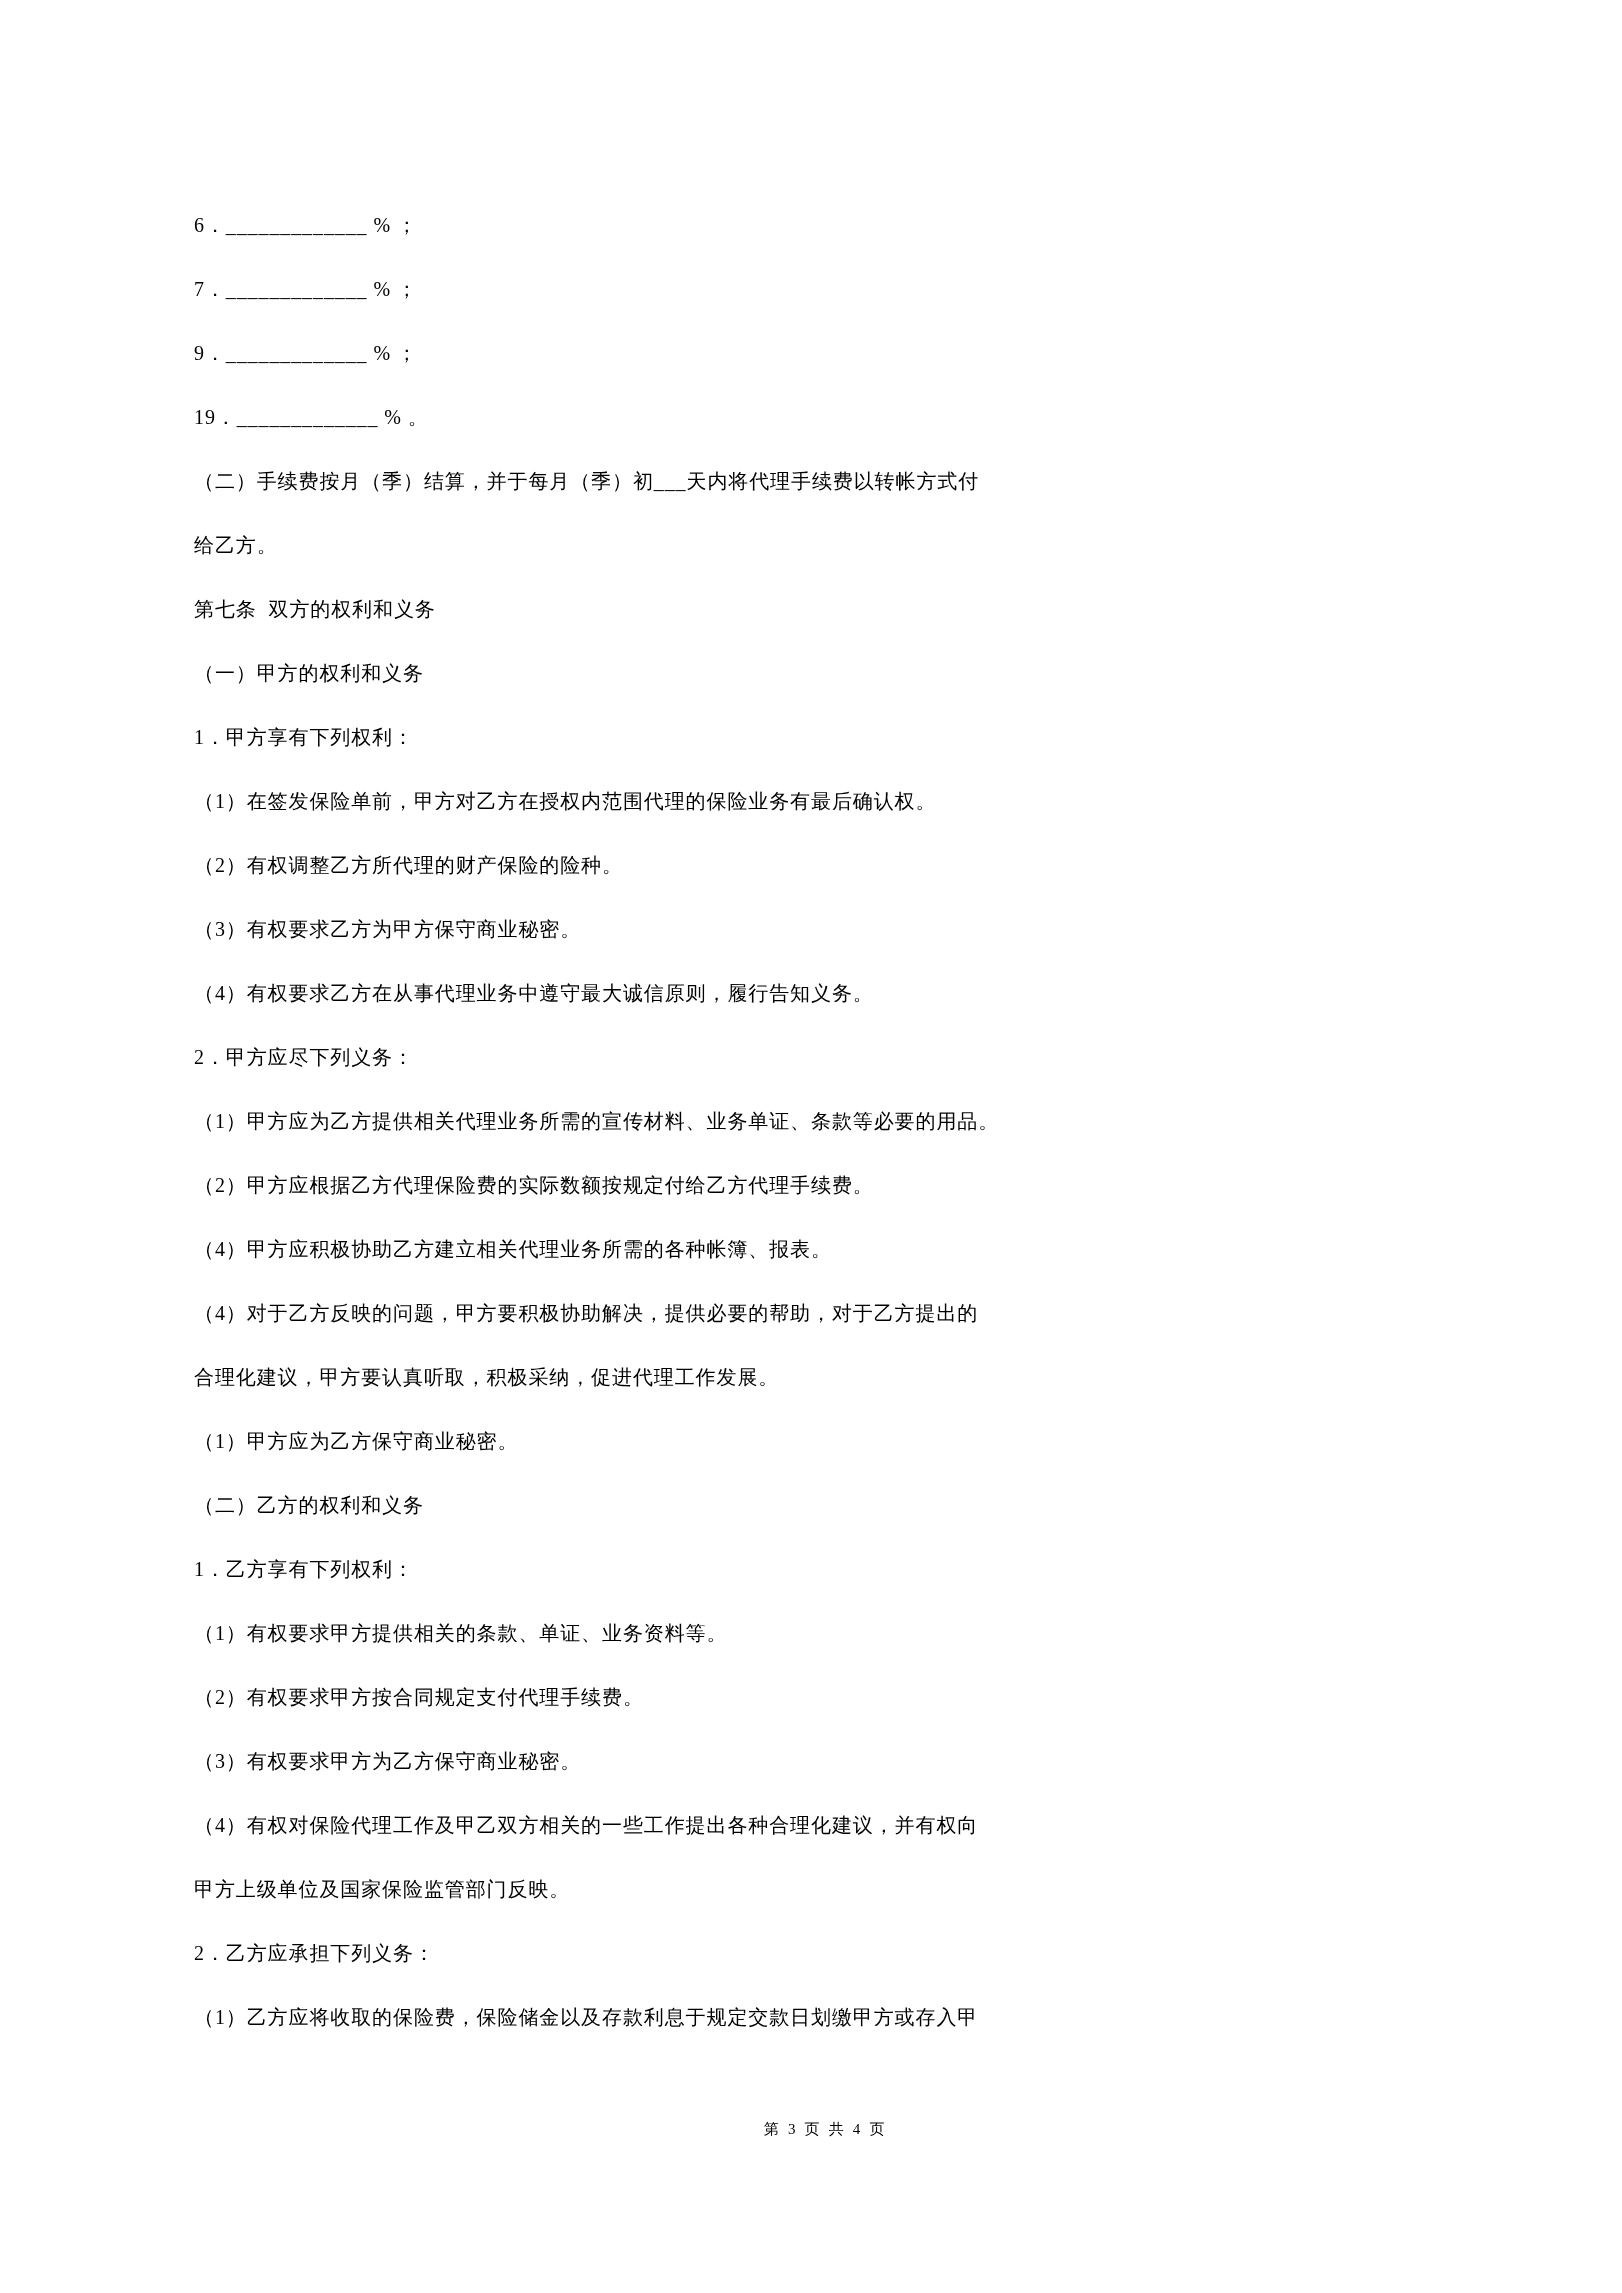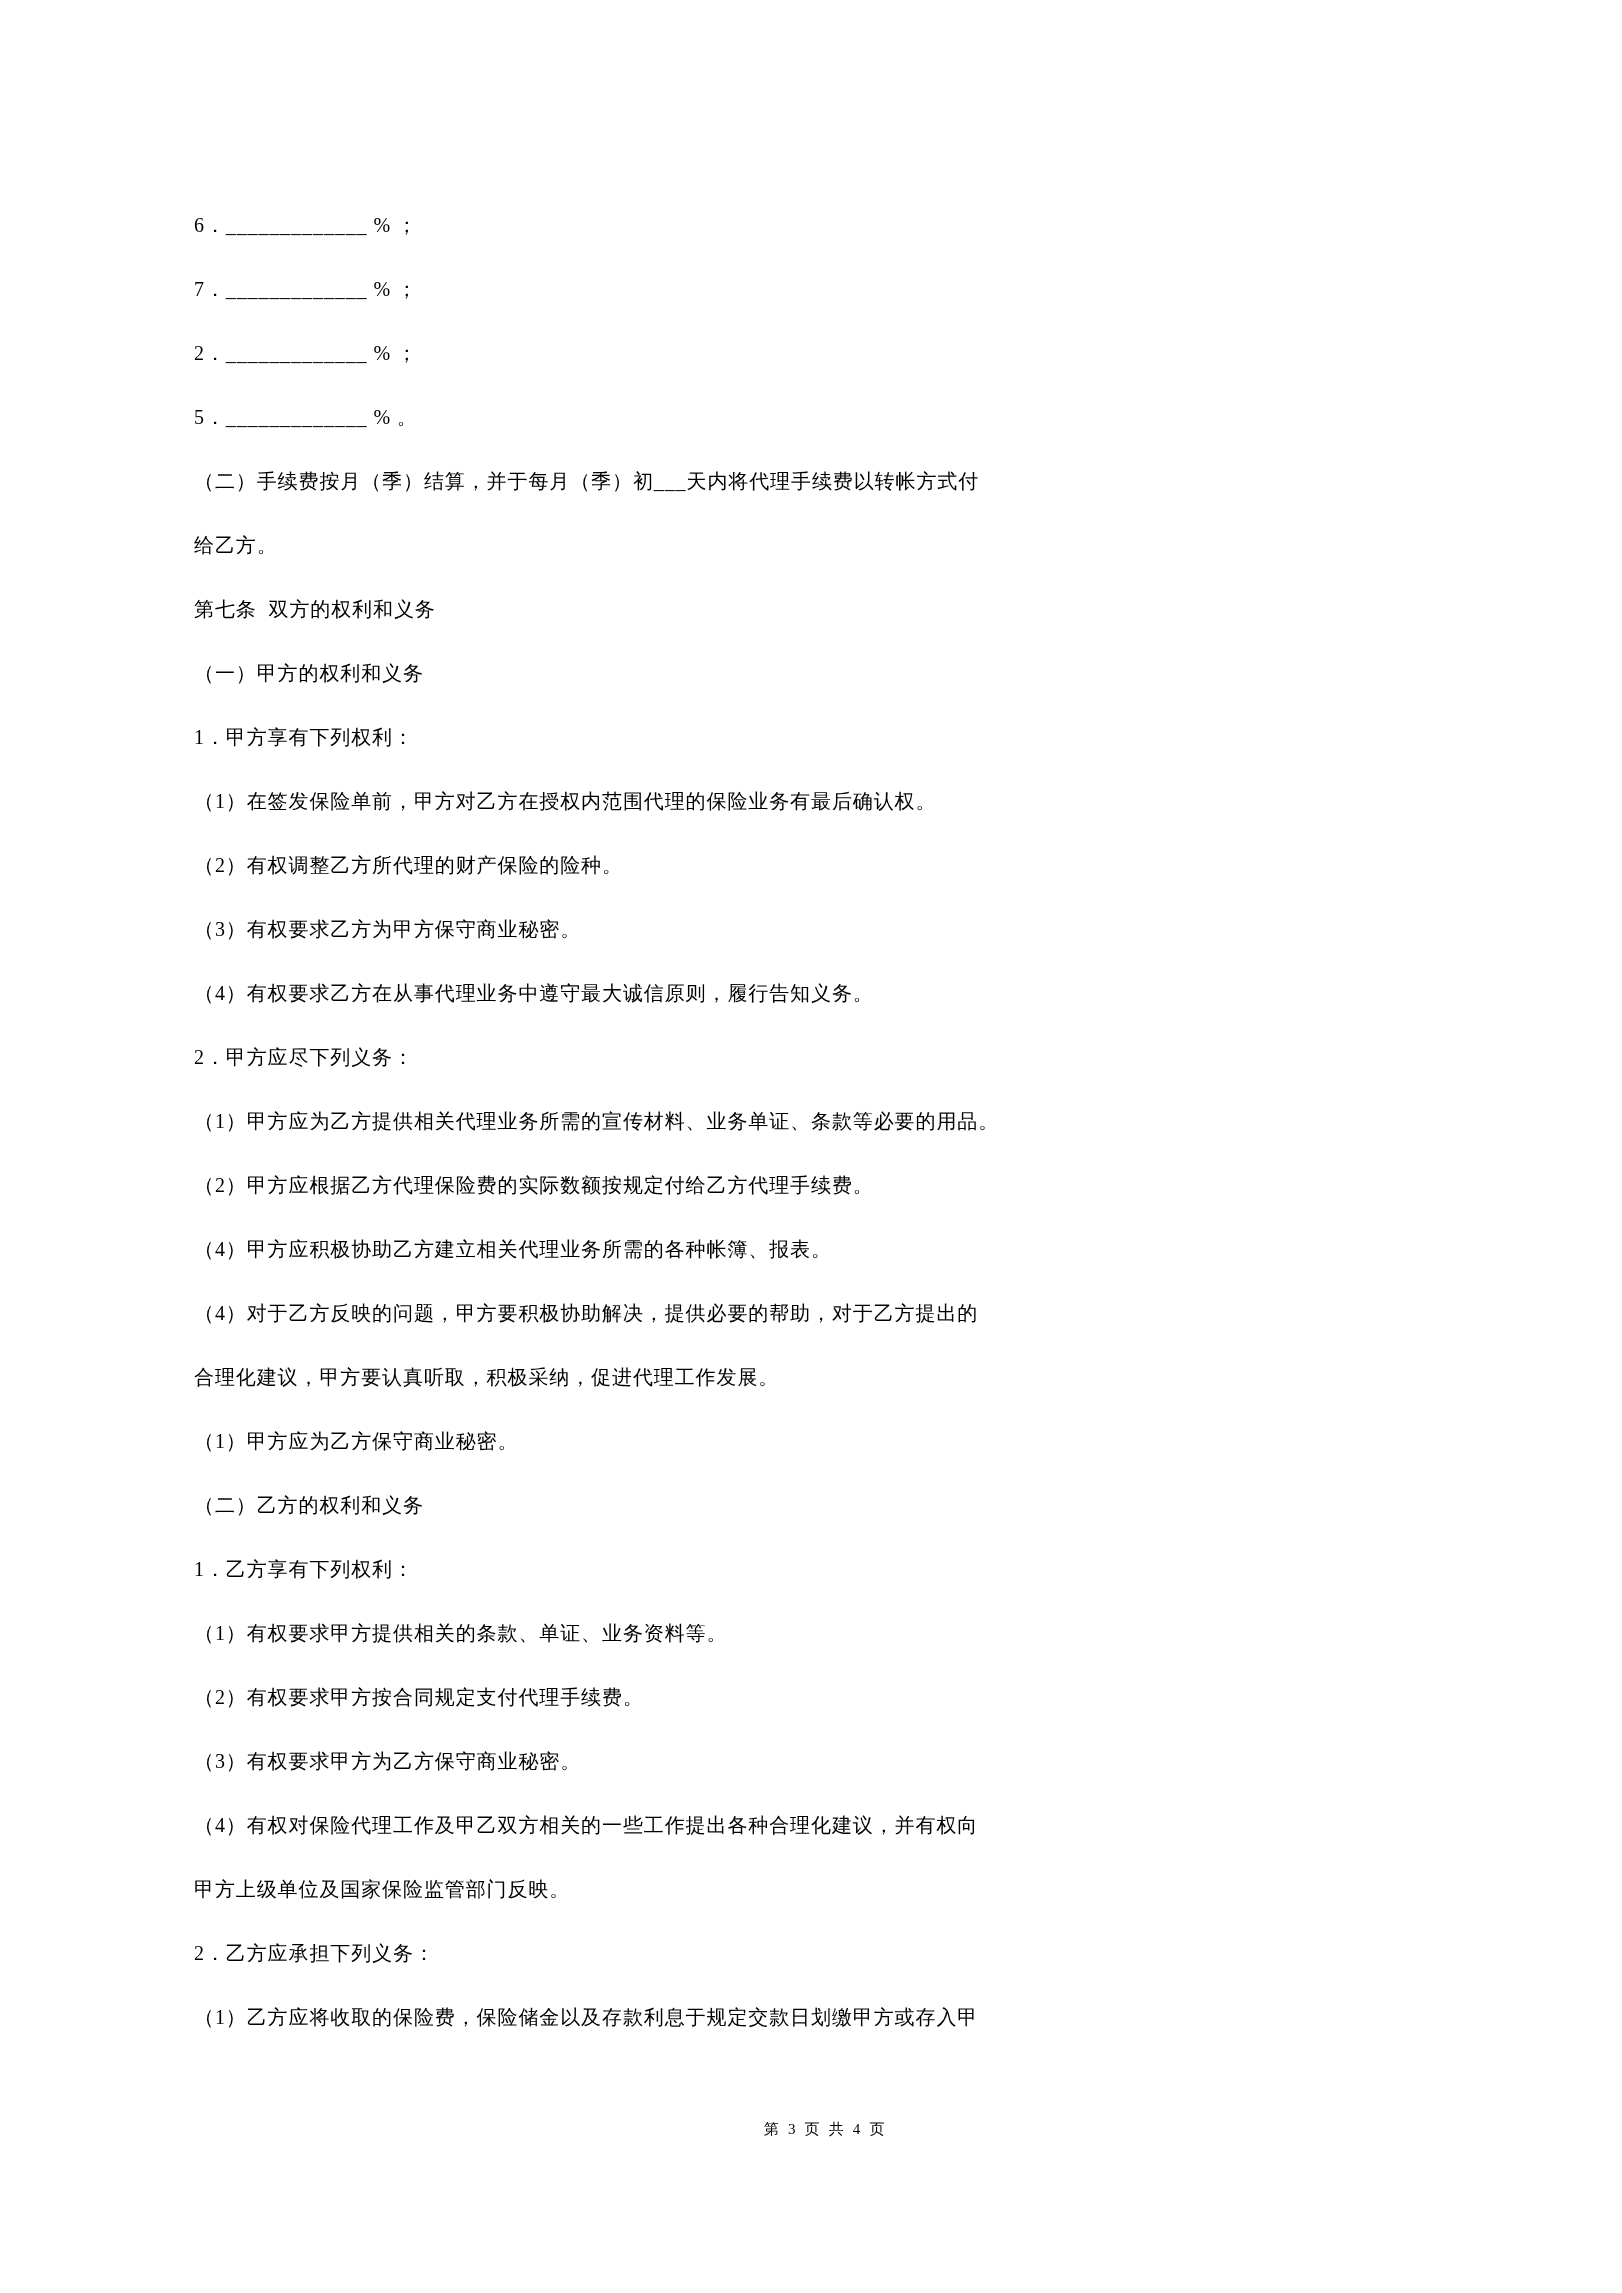--- a/index.html
+++ b/index.html
@@ -38,22 +38,22 @@
     letter-spacing: 2.7px;
     white-space: pre;
   }
 </style>
 </head>
 <body>
 
 <div class="doc-body">
     <div class="line">6．_____________ % ；</div>
     <div class="line">7．_____________ % ；</div>
-    <div class="line">2．_____________ % ；</div>
-    <div class="line">5．_____________ % 。</div>
+    <div class="line">9．_____________ % ；</div>
+    <div class="line">19．_____________ % 。</div>
     <div class="line">（二）手续费按月（季）结算，并于每月（季）初___天内将代理手续费以转帐方式付</div>
     <div class="line">给乙方。</div>
     <div class="line">第七条  双方的权利和义务</div>
     <div class="line">（一）甲方的权利和义务</div>
     <div class="line">1．甲方享有下列权利：</div>
     <div class="line">（1）在签发保险单前，甲方对乙方在授权内范围代理的保险业务有最后确认权。</div>
     <div class="line">（2）有权调整乙方所代理的财产保险的险种。</div>
     <div class="line">（3）有权要求乙方为甲方保守商业秘密。</div>
     <div class="line">（4）有权要求乙方在从事代理业务中遵守最大诚信原则，履行告知义务。</div>
     <div class="line">2．甲方应尽下列义务：</div>

